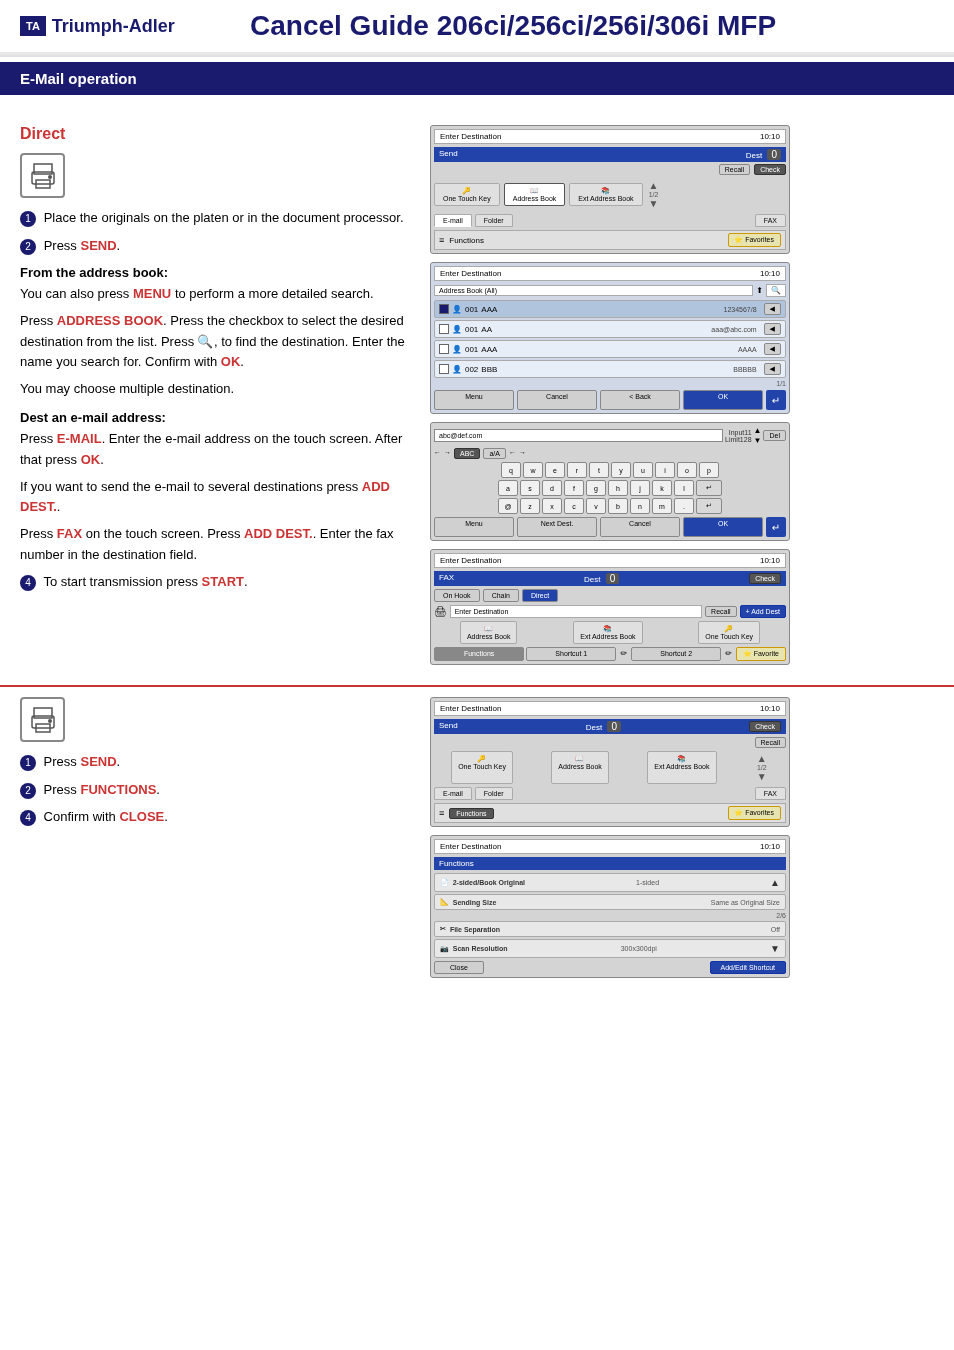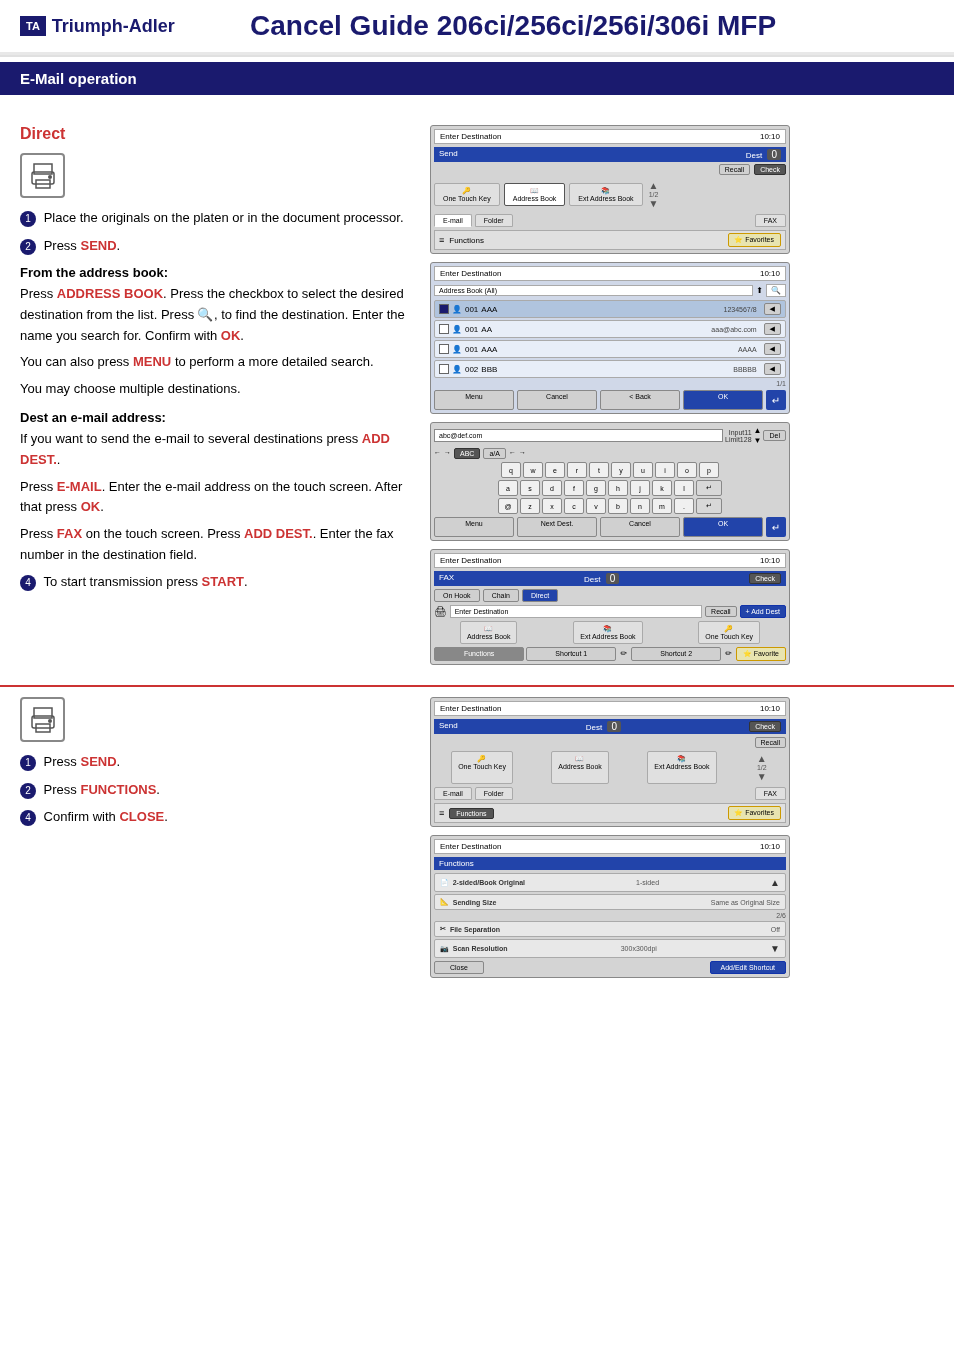--- a/index.html
+++ b/index.html
@@ -612,33 +612,33 @@
     </div>
 
     <div class="step-text">
       <span class="step-num">2</span>
       <span>Press </span><span class="keyword">SEND</span>.
     </div>
 
 
     <div class="sub-heading">From the address book:</div>
     <div class="body-text">
+      You can also press <span class="keyword">MENU</span> to perform a more detailed search.
+    </div>
+    <div class="body-text">
       Press <span class="keyword">ADDRESS BOOK</span>. Press the checkbox to select the desired destination from the list. Press <span style="font-weight:bold;">🔍</span>, to find the destination. Enter the name you search for. Confirm with <span class="keyword">OK</span>.
     </div>
-    <div class="body-text">
-      You can also press <span class="keyword">MENU</span> to perform a more detailed search.
-    </div>
-    <div class="body-text">You may choose multiple destinations.</div>
+    <div class="body-text">You may choose multiple destination.</div>
 
     <div class="sub-heading">Dest an e-mail address:</div>
     <div class="body-text">
+      Press <span class="keyword">E-MAIL</span>. Enter the e-mail address on the touch screen. After that press <span class="keyword">OK</span>.
+    </div>
+    <div class="body-text">
       If you want to send the e-mail to several destinations press <span class="keyword">ADD DEST.</span>.
-    </div>
-    <div class="body-text">
-      Press <span class="keyword">E-MAIL</span>. Enter the e-mail address on the touch screen. After that press <span class="keyword">OK</span>.
     </div>
 
     <div class="body-text">
       Press <span class="keyword">FAX</span> on the touch screen. Press <span class="keyword">ADD DEST.</span>. Enter the fax number in the destination field.
     </div>
 
     <div class="step-text">
       <span class="step-num">4</span>
       To start transmission press <span class="keyword">START</span>.
     </div>

